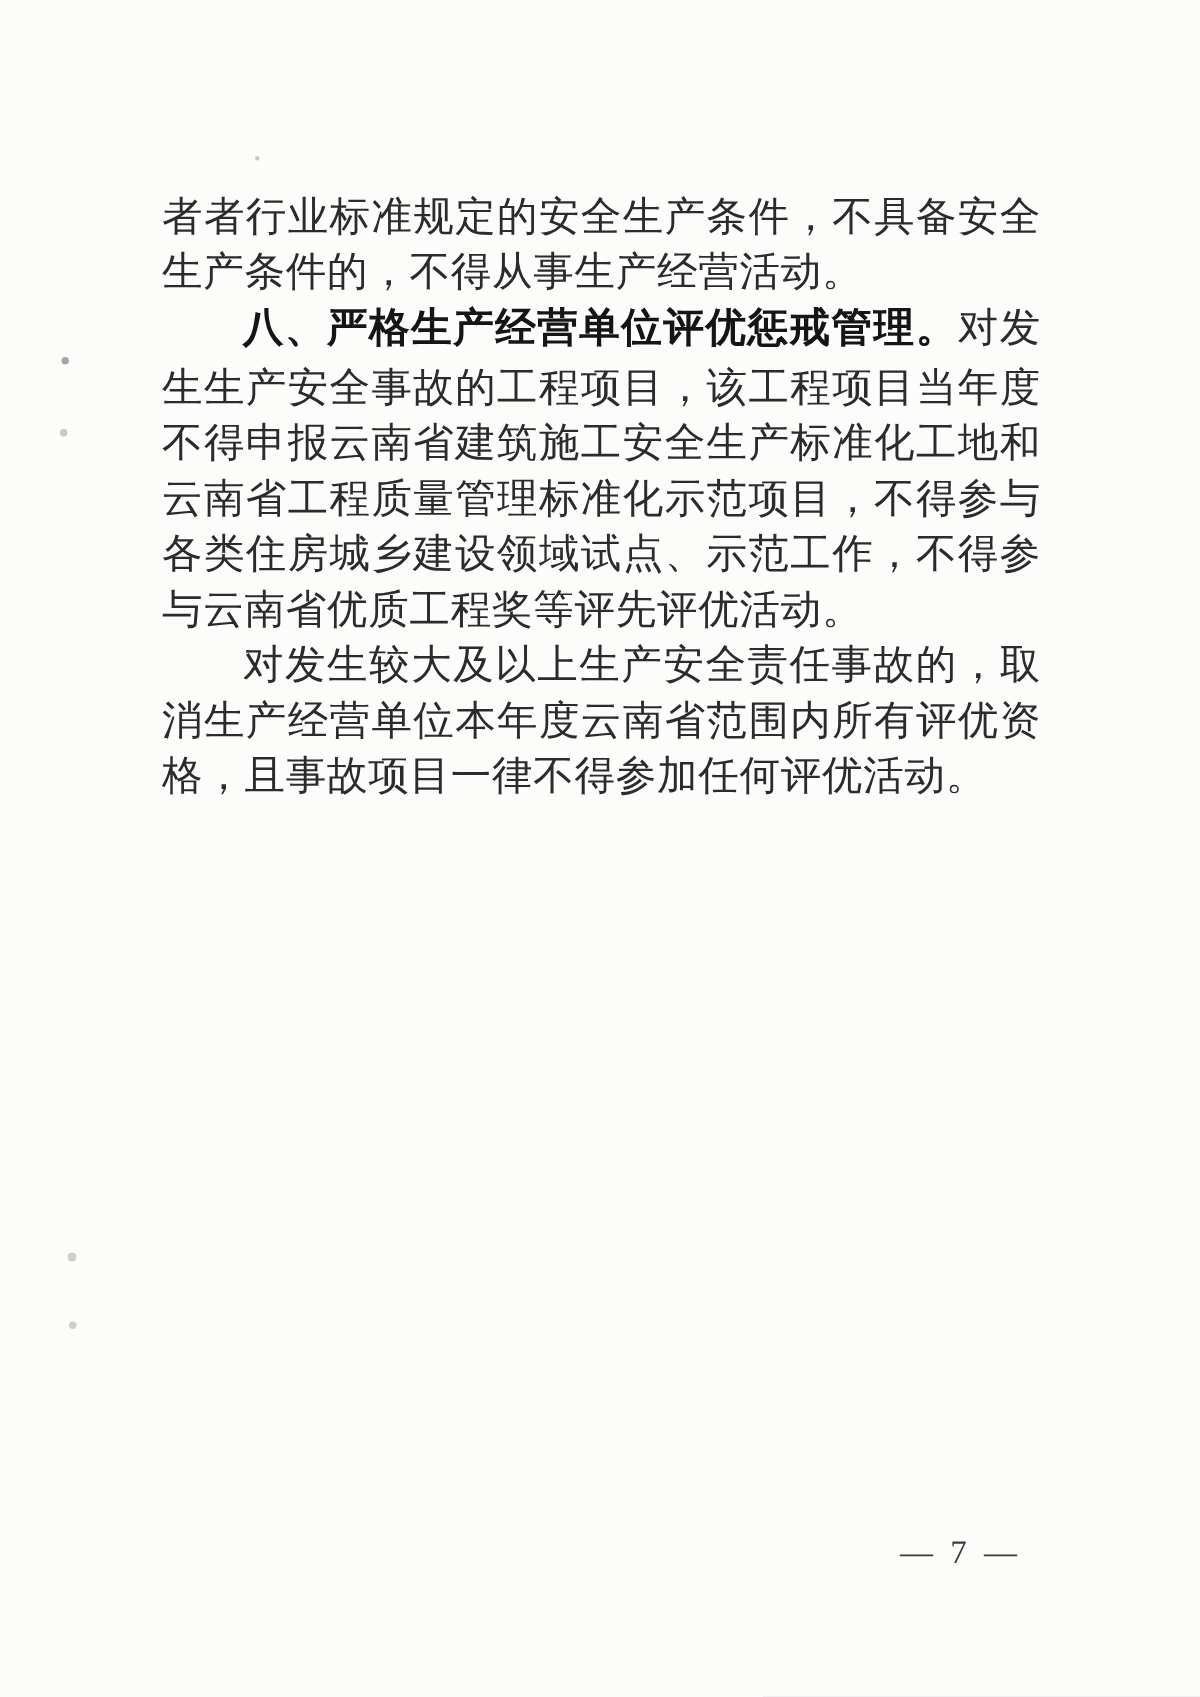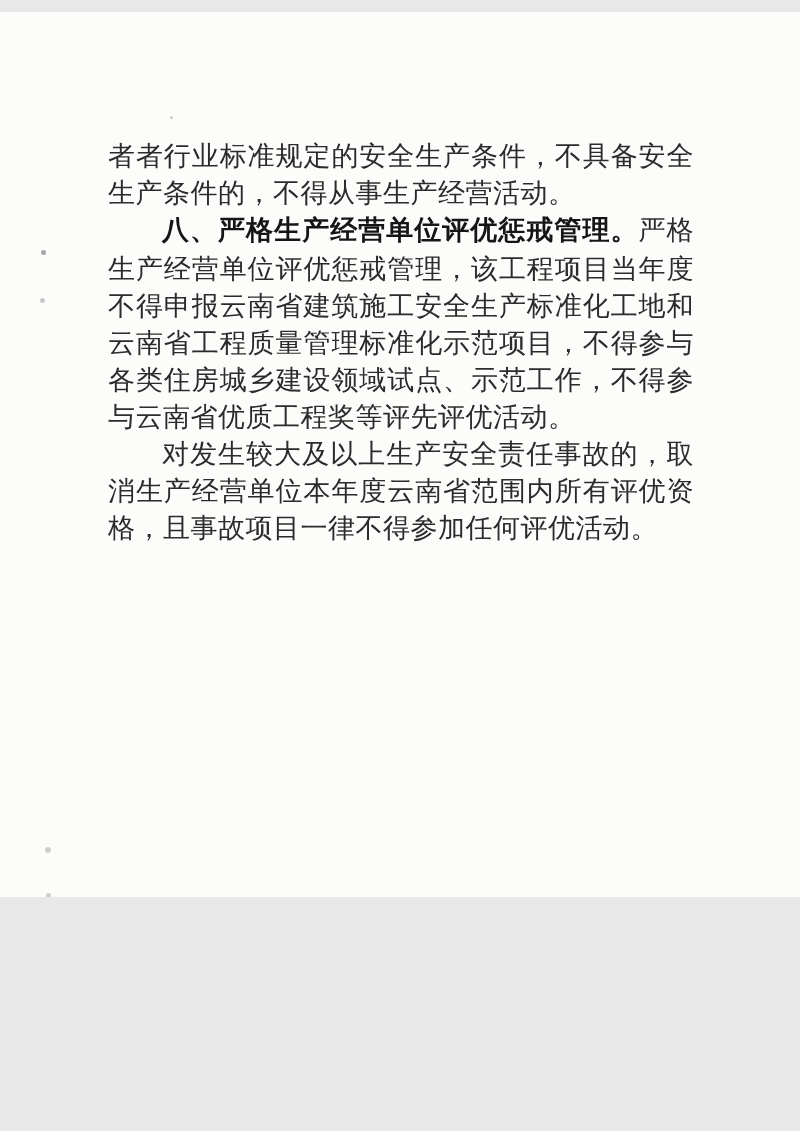--- a/index.html
+++ b/index.html
@@ -3,22 +3,22 @@
 <meta charset="utf-8">
 <style>
   html, body {
     margin: 0;
     padding: 0;
     background: #e8e8e8;
   }
   .page {
     position: relative;
     width: 800px;
-    height: 885px;
-    margin: 12px auto;
+    height: 1131px;
+    margin: 0 auto;
     background: #fcfcfb;
     font-family: "Liberation Serif", "DejaVu Serif", serif;
     color: #2b2b2b;
     overflow: hidden;
   }
   .body-text {
     position: absolute;
     left: 108px;
     top: 126px;
     width: 586px;
@@ -65,21 +65,21 @@
 
 <div class="page">
 
   <div class="body-text">
 
     <p class="para no-indent"><span>者者行业标准规定的安全生产条件，不具备安全生产条件的，不得从事生产经营活动。</span></p>
 
 
 
 
-    <p class="para"><span class="section-lead">八、严格生产经营单位评优惩戒管理。</span><span>严格生产经营单位评优惩戒管理，该工程项目当年度不得申报云南省建筑施工安全生产标准化工地和云南省工程质量管理标准化示范项目，不得参与各类住房城乡建设领域试点、示范工作，不得参与云南省优质工程奖等评先评优活动。</span></p>
+    <p class="para"><span class="section-lead">八、严格生产经营单位评优惩戒管理。</span><span>对发生生产安全事故的工程项目，该工程项目当年度不得申报云南省建筑施工安全生产标准化工地和云南省工程质量管理标准化示范项目，不得参与各类住房城乡建设领域试点、示范工作，不得参与云南省优质工程奖等评先评优活动。</span></p>
 
     <p class="para"><span>对发生较大及以上生产安全责任事故的，取消生产经营单位本年度云南省范围内所有评优资格，且事故项目一律不得参加任何评优活动。</span></p>
 
   </div>
 
   <div class="page-number">— 7 —</div>
 
   <span class="speck s1"></span>
   <span class="speck s2"></span>
   <span class="speck s3"></span>

